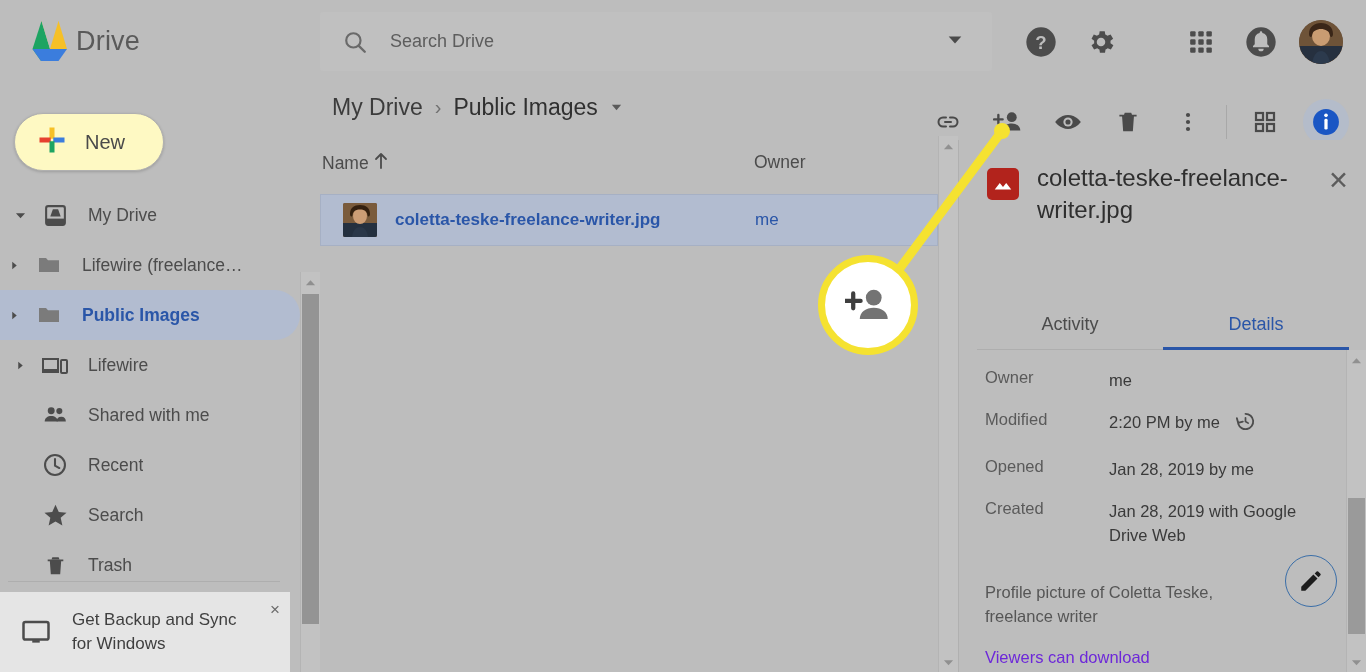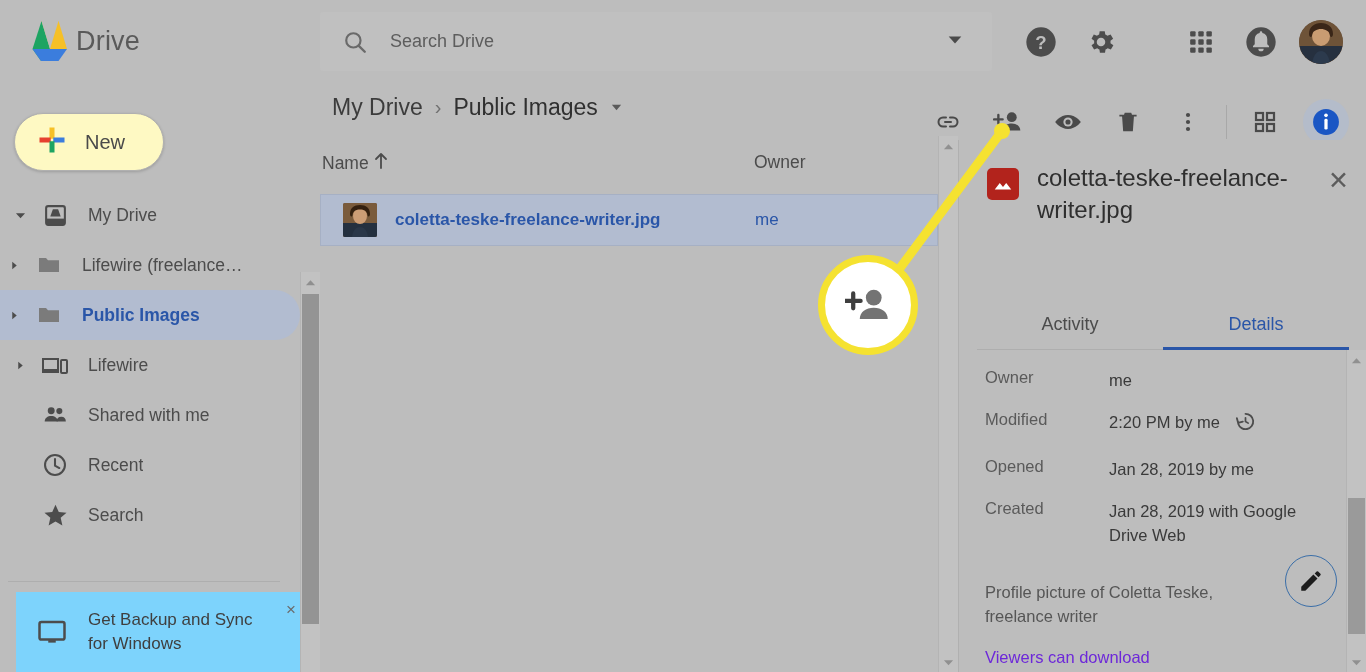--- a/index.html
+++ b/index.html
@@ -100,22 +100,22 @@
   .navitem.lvl2 { }
   .navitem.lvl0 { padding-left: 6px; }
   .navitem.plain { padding-left: 34px; }
   .navitem.plain .navicon { width: 42px; }
 
   #sidebar-divider {
     position: absolute; left: 8px; top: 497px; width: 272px; height: 1px;
     background: #aeaeae;
   }
   #backup-promo {
-    position: absolute; left: 16px; top: 508px; width: 290px; height: 80px;
-    background: #7dd3fc;
+    position: absolute; left: 0; top: 508px; width: 290px; height: 80px;
+    background: #e5e5e5;
     display: flex; align-items: center;
   }
   #backup-promo .pmicon { width: 72px; display:flex; justify-content:center; }
   #backup-promo .pmtext {
     font-size: 17px; color: #3f3f3f; line-height: 24px; max-width: 176px;
   }
   #backup-promo .pmclose {
     position: absolute; right: 10px; top: 8px; font-size: 17px; color: #6b6b6b;
     cursor: pointer;
   }
@@ -477,20 +477,28 @@
 
       <div class="navitem plain">
         <span class="navicon">
           <svg viewBox="0 0 24 24" width="27" height="27">
             <path fill="#4c4c4c" d="M12 2.5l2.9 6.3 6.9.7-5.2 4.6 1.5 6.8L12 17.4 5.9 20.9l1.5-6.8L2.2 9.5l6.9-.7z"></path>
           </svg>
         </span>
         <span class="navlabel">Search</span>
       </div>
 
+      <div class="navitem plain">
+        <span class="navicon">
+          <svg viewBox="0 0 24 24" width="25" height="25">
+            <path fill="#4c4c4c" d="M6.5 7h11l-1 13.5h-9zM9 4h6l.8 2H8.2zM4.5 6.2h15v1.6h-15z"></path>
+          </svg>
+        </span>
+        <span class="navlabel">Trash</span>
+      </div>
     </div>
 
     <div id="sidebar-divider"></div>
 
     <div id="backup-promo">
       <span class="pmicon">
         <svg viewBox="0 0 24 24" width="30" height="30">
           <rect x="2" y="4" width="20" height="14" rx="1.5" fill="none" stroke="#4c4c4c" stroke-width="2"></rect>
           <rect x="9" y="18.5" width="6" height="2" fill="#4c4c4c"></rect>
         </svg>

